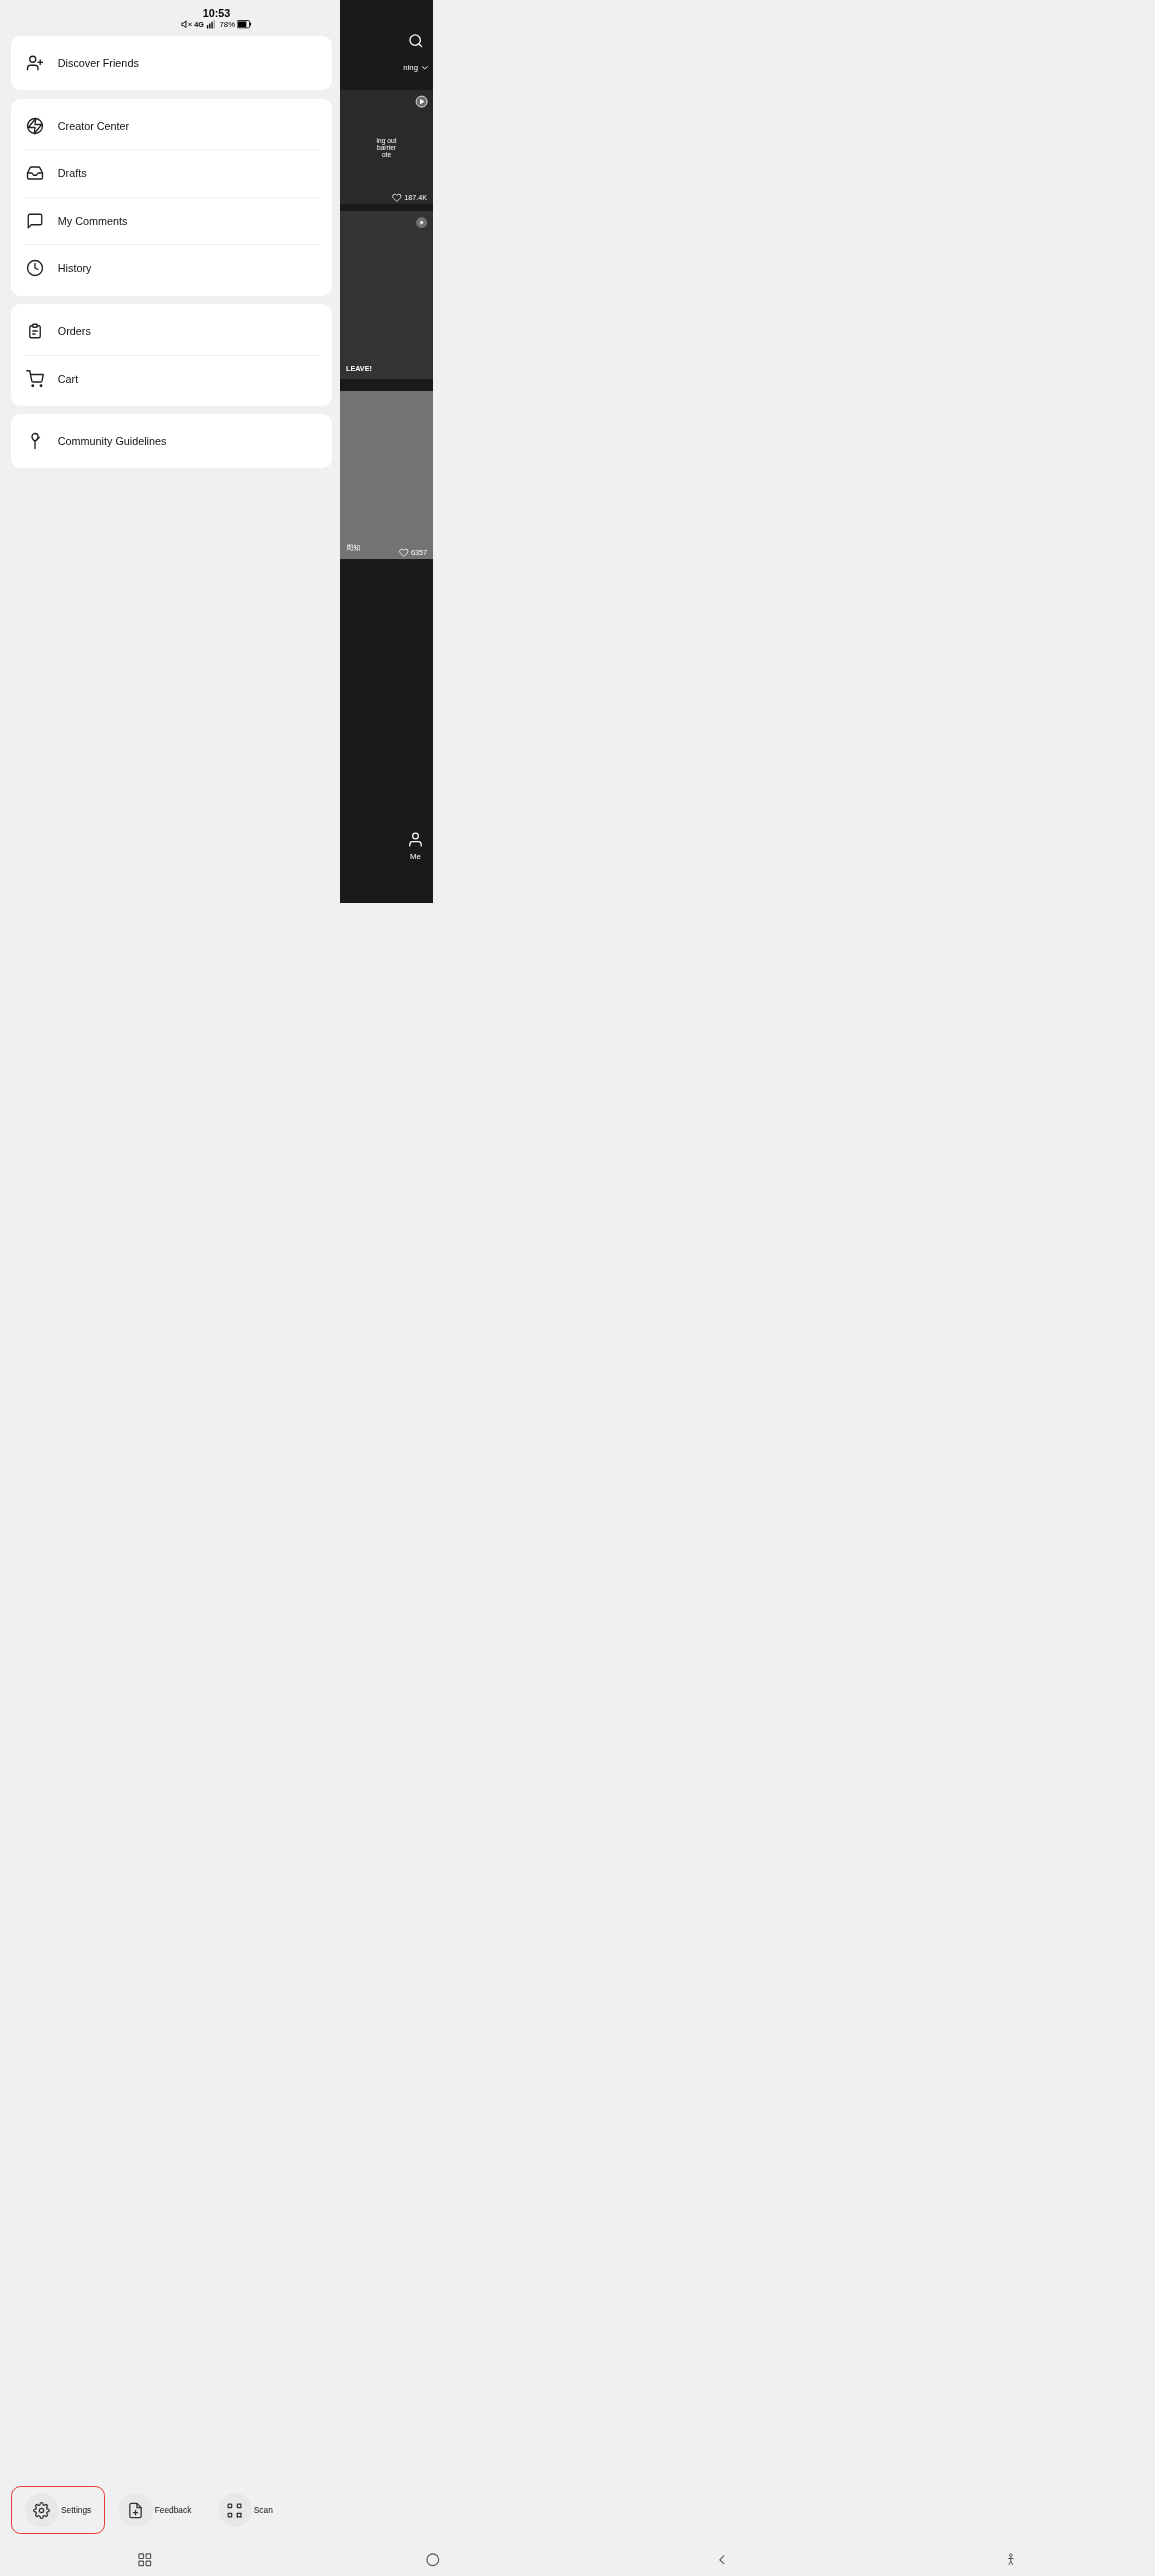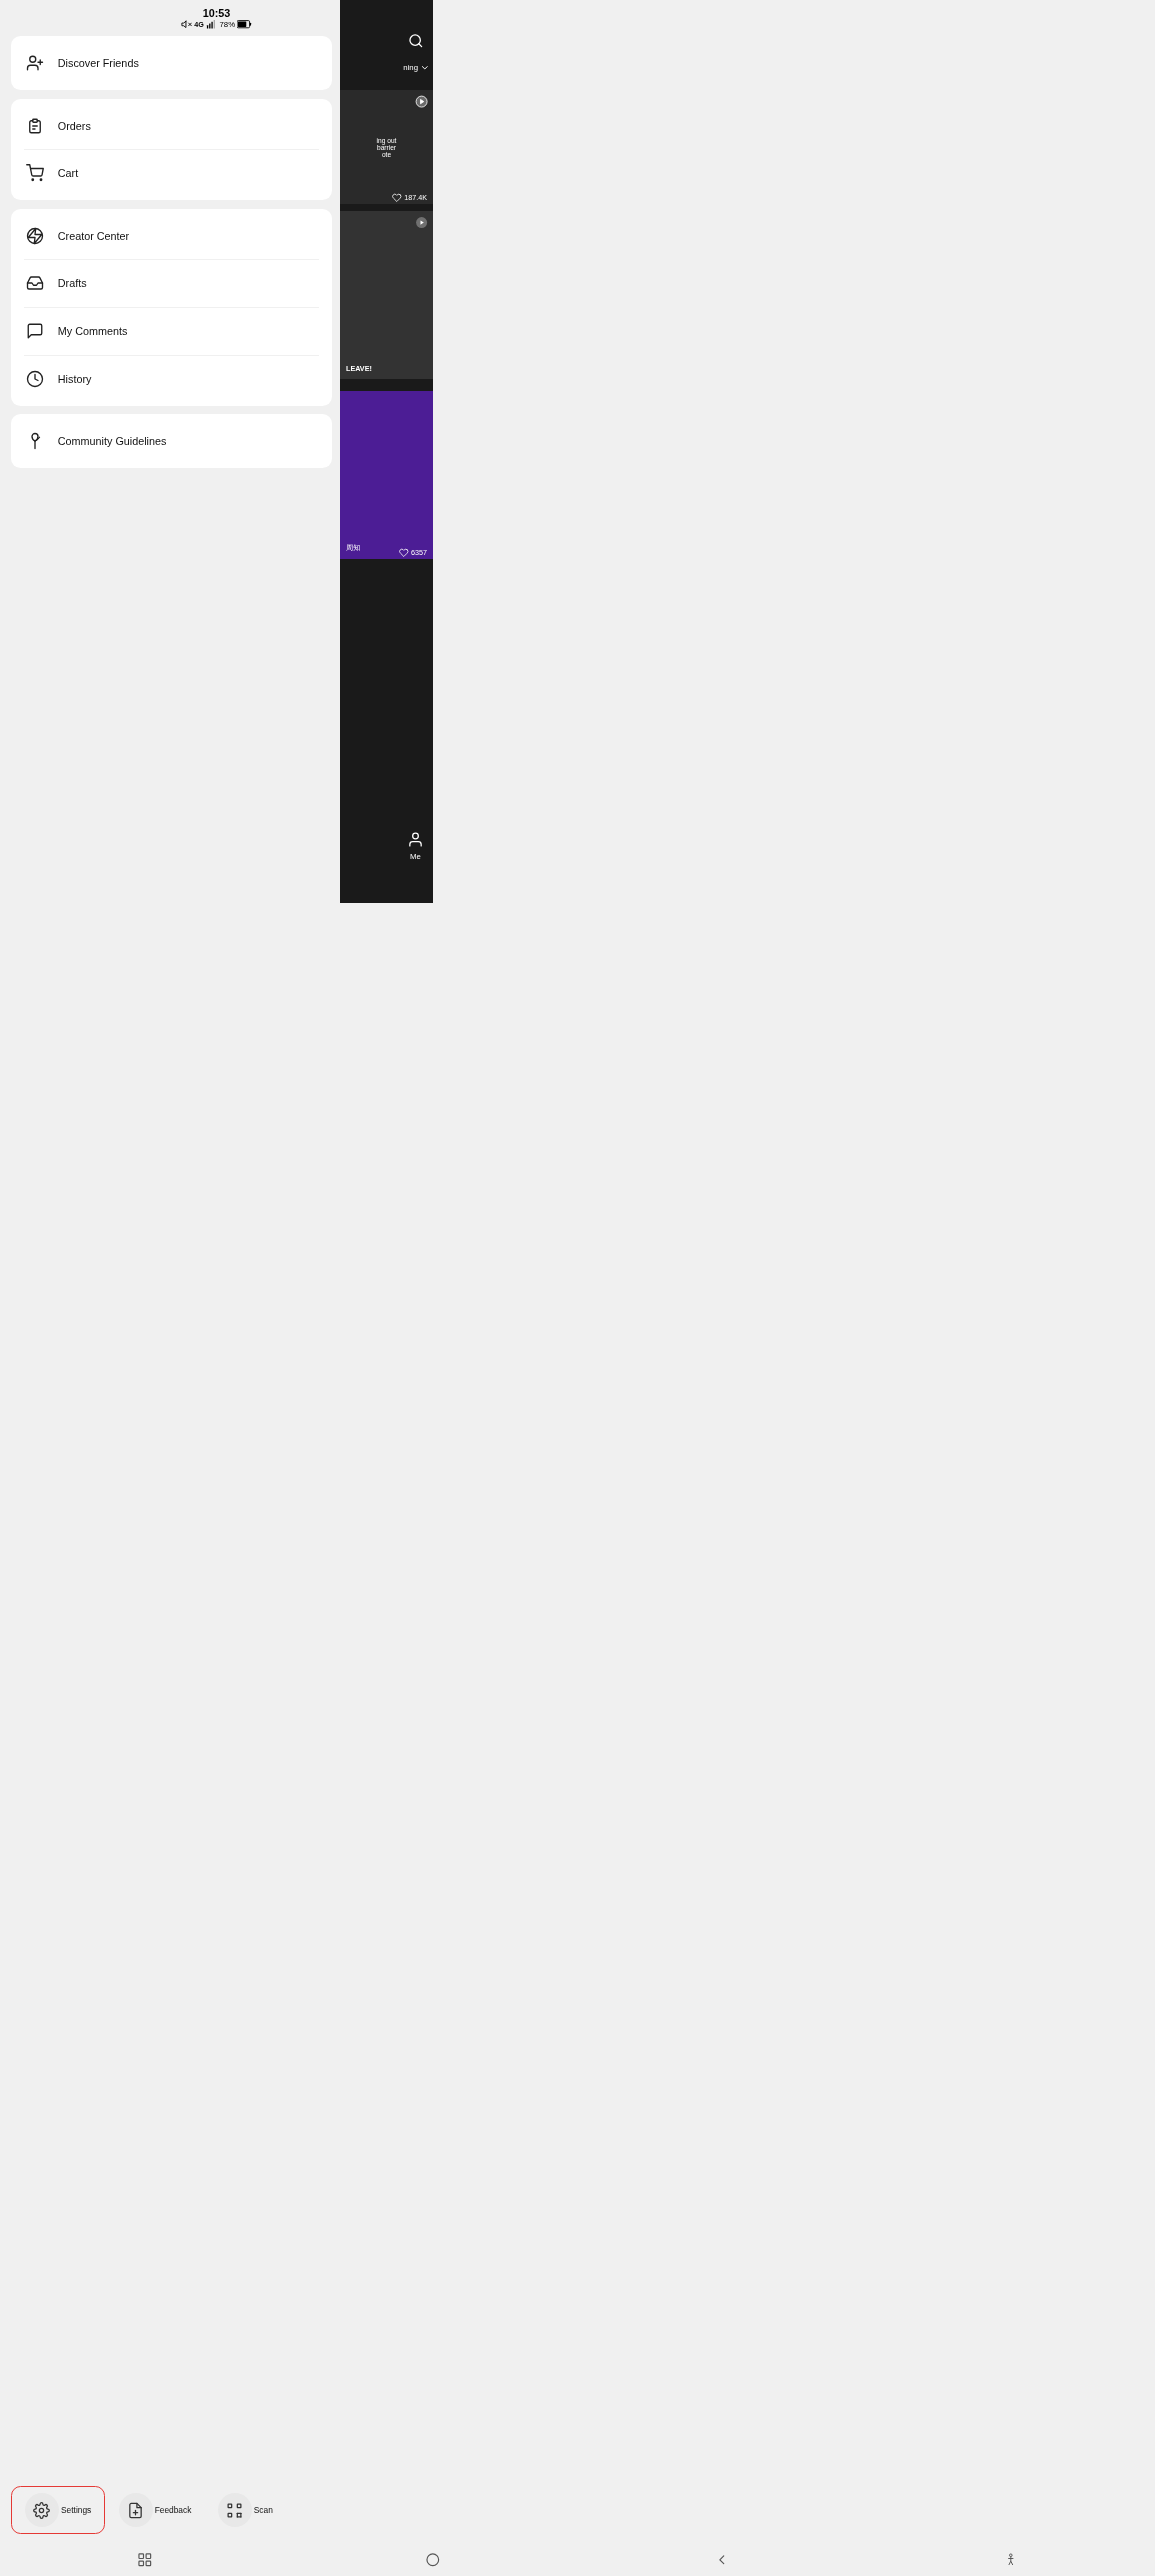--- a/index.html
+++ b/index.html
@@ -122,21 +122,21 @@
       font-size: 7.2px;
       font-weight: 700;
     }
 
     .right-panel-video3 {
       position: absolute;
       right: 0;
       top: 391px;
       width: 93px;
       height: 168px;
-      background: #4c1d95;
+      background: #737373;
       display: flex;
       align-items: flex-end;
       padding: 6px;
     }
 
     .right-panel-likes2 {
       position: absolute;
       right: 6px;
       top: 548px;
       color: #fff;
@@ -431,89 +431,89 @@
       </div>
       <span class="menu-label">Discover Friends</span>
     </div>
   </div>
 
   <div class="menu-card">
 
     <div class="menu-item">
       <div class="menu-icon">
         <svg viewBox="0 0 24 24">
+          <circle cx="12" cy="12" r="10"></circle>
+          <polygon points="13 2 3 14 12 14 11 22 21 10 12 10 13 2" fill="none"></polygon>
+        </svg>
+      </div>
+      <span class="menu-label">Creator Center</span>
+    </div>
+
+    <div class="menu-divider"></div>
+
+    <div class="menu-item">
+      <div class="menu-icon">
+        <svg viewBox="0 0 24 24">
+          <path d="M22 12h-6l-2 3H10l-2-3H2"></path>
+          <path d="M5.45 5.11L2 12v6a2 2 0 0 0 2 2h16a2 2 0 0 0 2-2v-6l-3.45-6.89A2 2 0 0 0 16.76 4H7.24a2 2 0 0 0-1.79 1.11z"></path>
+        </svg>
+      </div>
+      <span class="menu-label">Drafts</span>
+    </div>
+
+    <div class="menu-divider"></div>
+
+    <div class="menu-item">
+      <div class="menu-icon">
+        <svg viewBox="0 0 24 24">
+          <path d="M21 15a2 2 0 0 1-2 2H7l-4 4V5a2 2 0 0 1 2-2h14a2 2 0 0 1 2 2z"></path>
+        </svg>
+      </div>
+      <span class="menu-label">My Comments</span>
+    </div>
+
+    <div class="menu-divider"></div>
+
+    <div class="menu-item">
+      <div class="menu-icon">
+        <svg viewBox="0 0 24 24">
+          <circle cx="12" cy="12" r="10"></circle>
+          <polyline points="12 6 12 12 16 14"></polyline>
+        </svg>
+      </div>
+      <span class="menu-label">History</span>
+    </div>
+
+  </div>
+
+  <div class="menu-card">
+
+    <div class="menu-item">
+      <div class="menu-icon">
+        <svg viewBox="0 0 24 24">
           <path d="M9 5H7a2 2 0 0 0-2 2v12a2 2 0 0 0 2 2h10a2 2 0 0 0 2-2V7a2 2 0 0 0-2-2h-2"></path>
           <rect x="9" y="3" width="6" height="4" rx="1"></rect>
           <line x1="9" y1="12" x2="15" y2="12"></line>
           <line x1="9" y1="16" x2="12" y2="16"></line>
         </svg>
       </div>
       <span class="menu-label">Orders</span>
     </div>
 
     <div class="menu-divider"></div>
 
     <div class="menu-item">
       <div class="menu-icon">
         <svg viewBox="0 0 24 24">
           <circle cx="9" cy="21" r="1"></circle>
           <circle cx="20" cy="21" r="1"></circle>
           <path d="M1 1h4l2.68 13.39a2 2 0 0 0 2 1.61h9.72a2 2 0 0 0 2-1.61L23 6H6"></path>
         </svg>
       </div>
       <span class="menu-label">Cart</span>
-    </div>
-
-  </div>
-
-  <div class="menu-card">
-
-    <div class="menu-item">
-      <div class="menu-icon">
-        <svg viewBox="0 0 24 24">
-          <circle cx="12" cy="12" r="10"></circle>
-          <polygon points="13 2 3 14 12 14 11 22 21 10 12 10 13 2" fill="none"></polygon>
-        </svg>
-      </div>
-      <span class="menu-label">Creator Center</span>
-    </div>
-
-    <div class="menu-divider"></div>
-
-    <div class="menu-item">
-      <div class="menu-icon">
-        <svg viewBox="0 0 24 24">
-          <path d="M22 12h-6l-2 3H10l-2-3H2"></path>
-          <path d="M5.45 5.11L2 12v6a2 2 0 0 0 2 2h16a2 2 0 0 0 2-2v-6l-3.45-6.89A2 2 0 0 0 16.76 4H7.24a2 2 0 0 0-1.79 1.11z"></path>
-        </svg>
-      </div>
-      <span class="menu-label">Drafts</span>
-    </div>
-
-    <div class="menu-divider"></div>
-
-    <div class="menu-item">
-      <div class="menu-icon">
-        <svg viewBox="0 0 24 24">
-          <path d="M21 15a2 2 0 0 1-2 2H7l-4 4V5a2 2 0 0 1 2-2h14a2 2 0 0 1 2 2z"></path>
-        </svg>
-      </div>
-      <span class="menu-label">My Comments</span>
-    </div>
-
-    <div class="menu-divider"></div>
-
-    <div class="menu-item">
-      <div class="menu-icon">
-        <svg viewBox="0 0 24 24">
-          <circle cx="12" cy="12" r="10"></circle>
-          <polyline points="12 6 12 12 16 14"></polyline>
-        </svg>
-      </div>
-      <span class="menu-label">History</span>
     </div>
 
   </div>
 
   <div class="menu-card">
     <div class="menu-item">
       <div class="menu-icon">
         <svg viewBox="0 0 24 24">
 
           <path d="M12 22V12"></path>

